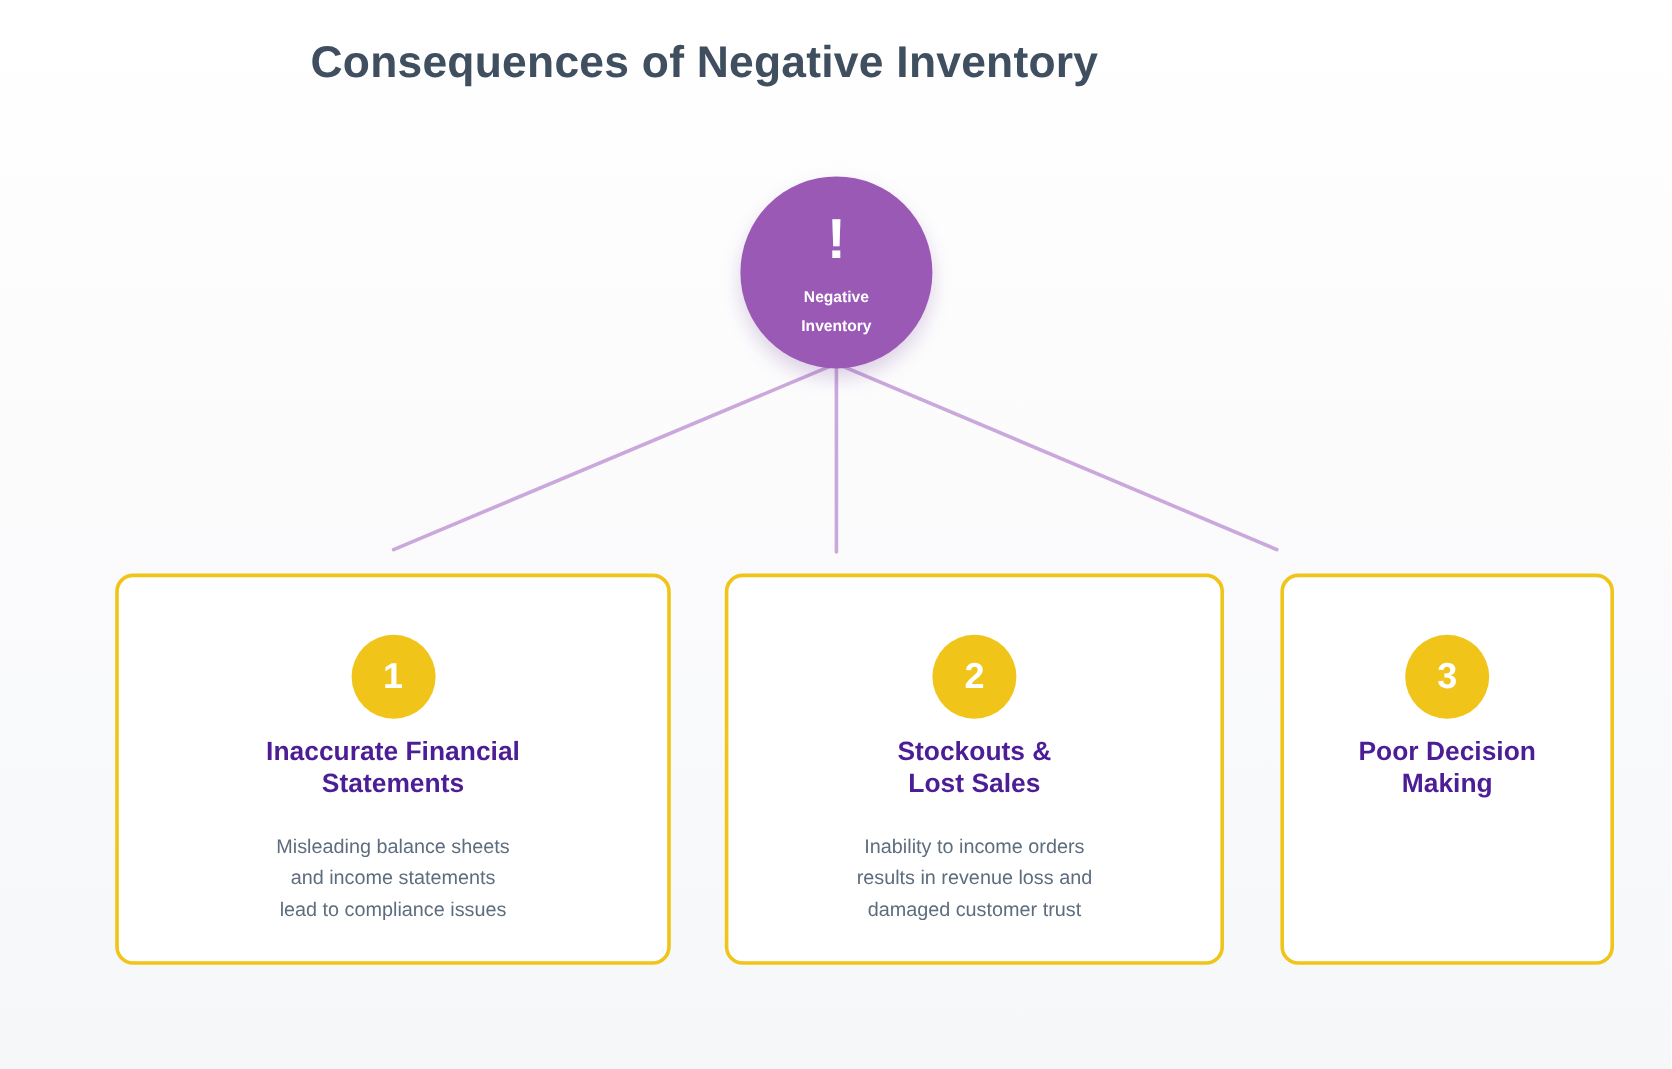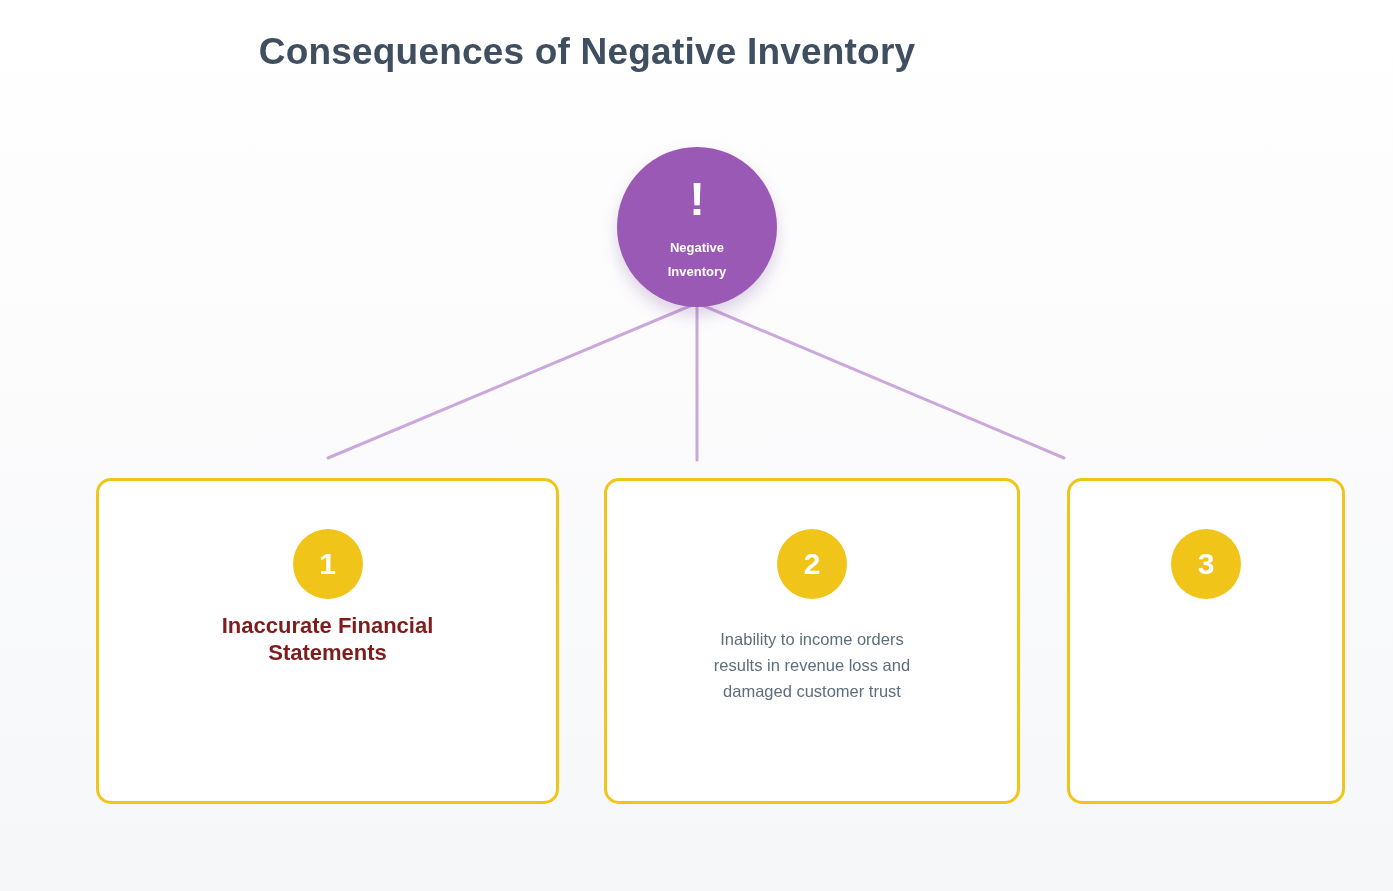--- a/index.html
+++ b/index.html
@@ -92,21 +92,21 @@
     display: flex;
     align-items: center;
     justify-content: center;
     flex: 0 0 auto;
   }
   .card-heading {
     margin-top: 13px;
     font-size: 22px;
     font-weight: bold;
     line-height: 27px;
-    color: #7f1d1d;
+    color: #4c1d95;
     white-space: pre-line;
   }
   .card-body {
     margin-top: 27px;
     font-size: 16.5px;
     line-height: 26px;
     color: #5d6d7e;
     white-space: pre-line;
   }
 </style>
@@ -126,26 +126,33 @@
   <div class="root-node">
     <div class="root-icon">!</div>
     <div class="root-label">Negative
 Inventory</div>
   </div>
 
   <div class="card card-1">
     <div class="badge">1</div>
     <h2 class="card-heading">Inaccurate Financial
 Statements</h2>
+    <p class="card-body">Misleading balance sheets
+and income statements
+lead to compliance issues</p>
   </div>
 
   <div class="card card-2">
     <div class="badge">2</div>
+    <h2 class="card-heading">Stockouts &amp;
+Lost Sales</h2>
     <p class="card-body">Inability to income orders
 results in revenue loss and
 damaged customer trust</p>
   </div>
 
   <div class="card card-3">
     <div class="badge">3</div>
+    <h2 class="card-heading">Poor Decision
+Making</h2>
   </div>
 
 </div>
 
 </body></html>

